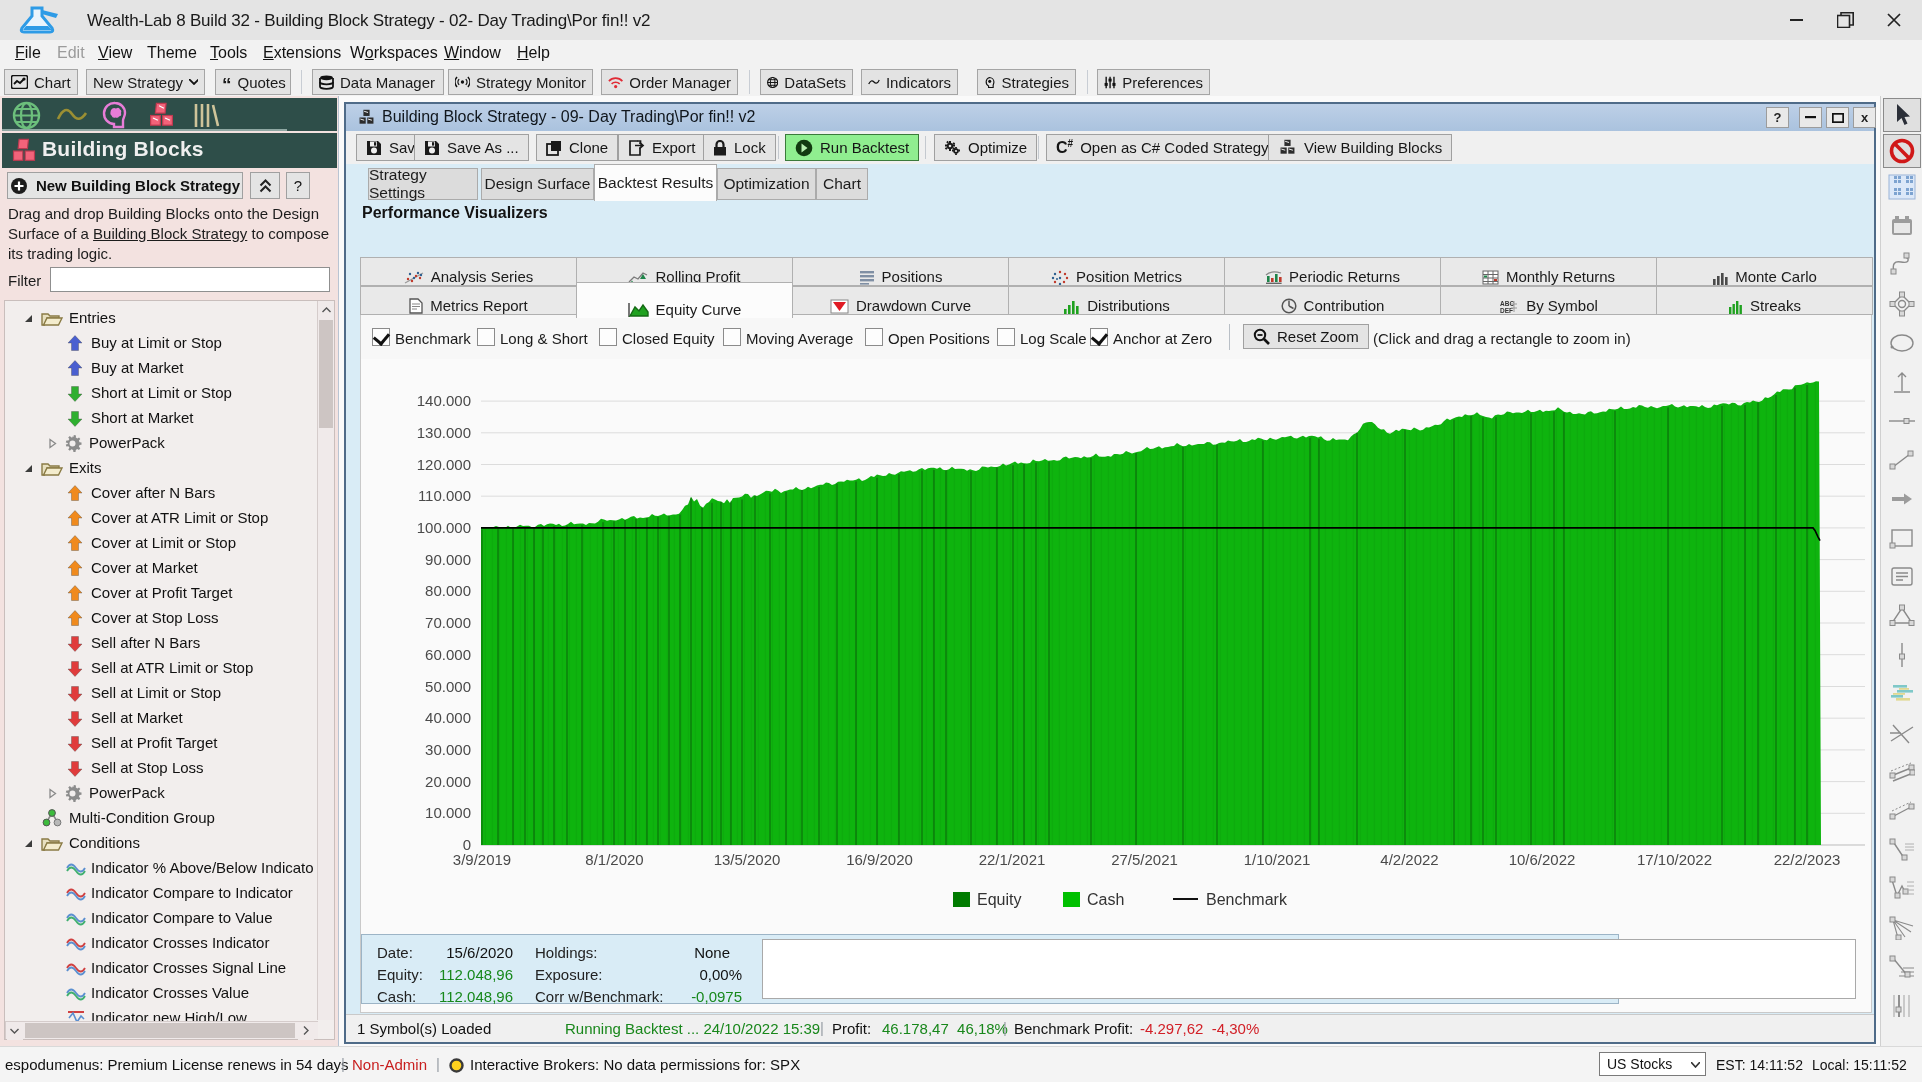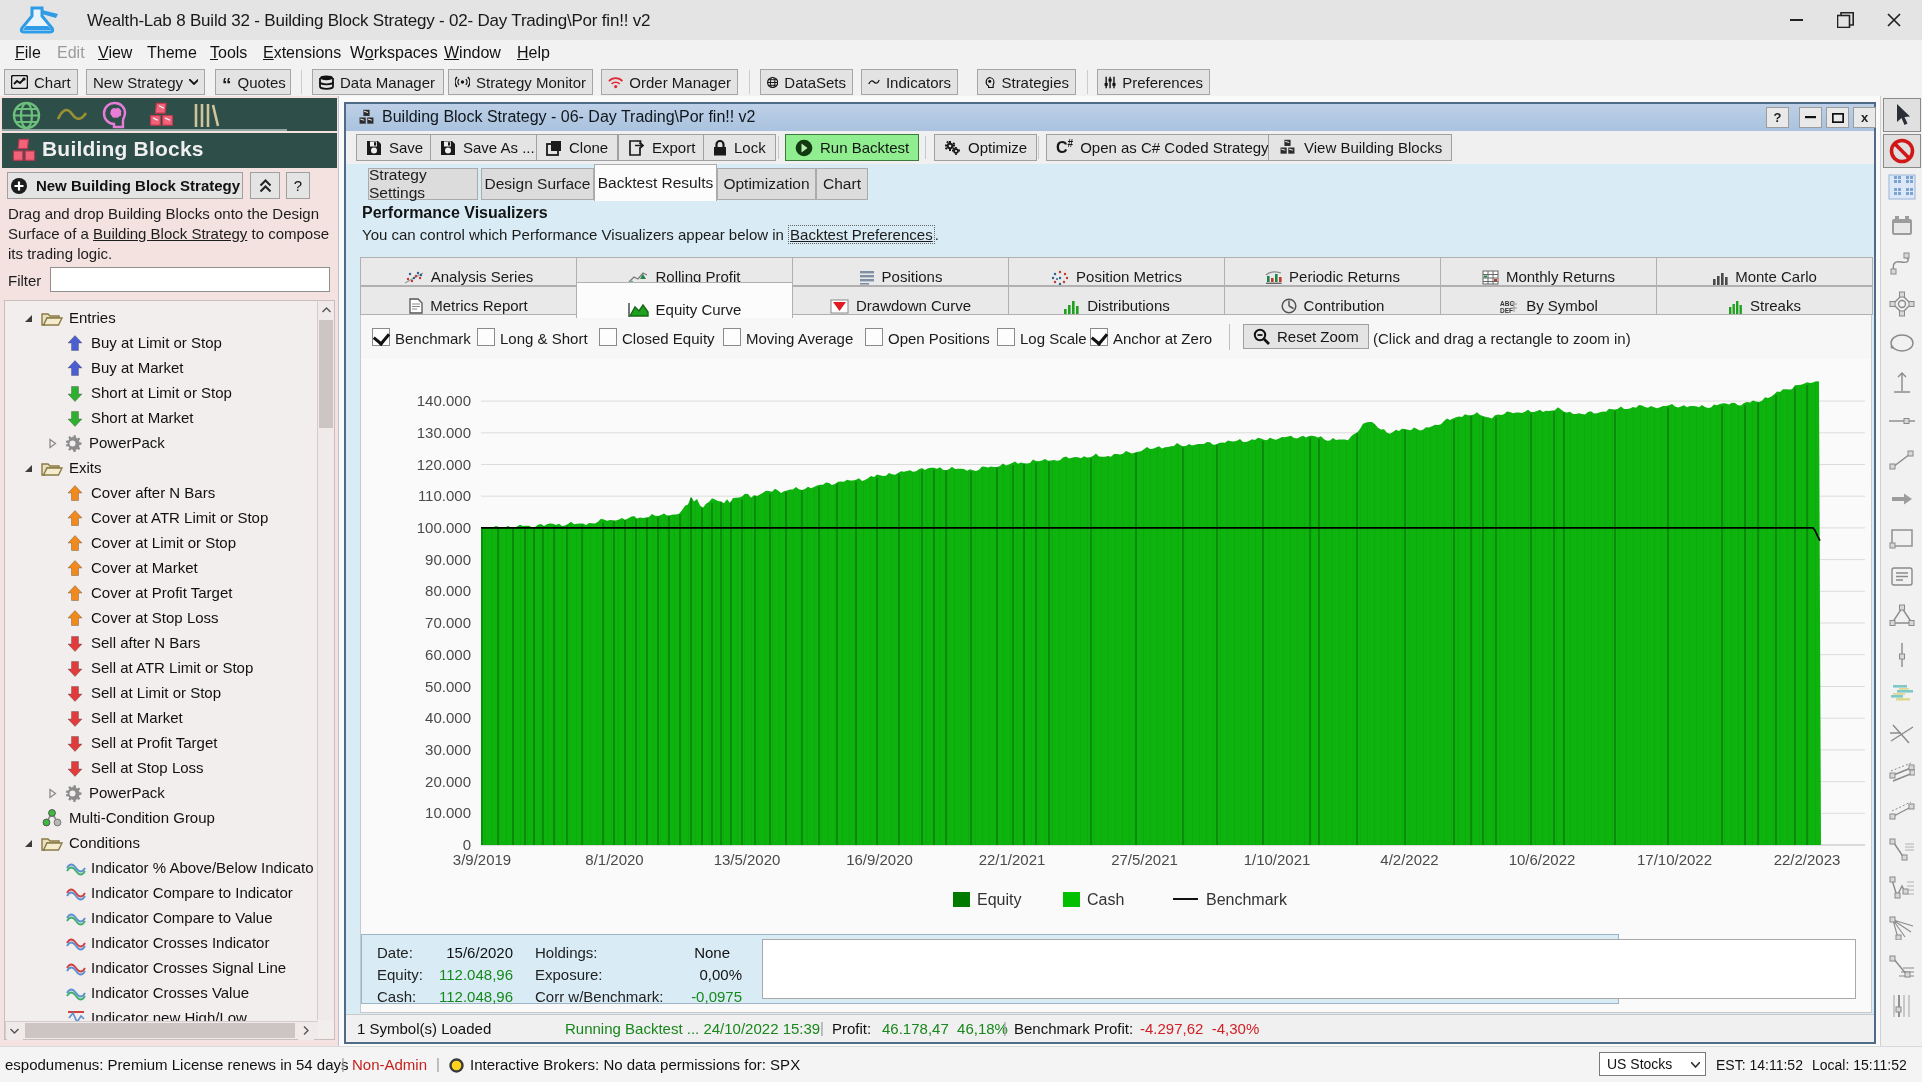--- a/index.html
+++ b/index.html
@@ -525,21 +525,21 @@
  <div class="win">
   <div class="win-title">
     <span style="position:absolute;left:11px;top:5px"><svg width="19" height="17" viewBox="0 0 24 22">
             <g fill="#2c2c2c">
               <rect x="8" y="1" width="8" height="8"></rect>
               <rect x="3" y="11" width="8" height="8"></rect>
               <rect x="13" y="11" width="8" height="8"></rect>
             </g>
             <path d="M9 3 l5 1.5 M4 13 l5 1.5 M14 13 l5 1.5" stroke="#fff" stroke-width="1.2" fill="none"></path>
           </svg></span>
-    <span class="t">Building Block Strategy - 06- Day Trading\Por fin!! v2</span>
+    <span class="t">Building Block Strategy - 09- Day Trading\Por fin!! v2</span>
     <div class="wbtn" style="left:1420px">
           <span style="font-size:13px;font-weight:bold">?</span>
         </div>
     <div class="wbtn" style="left:1453px">
           <svg width="11" height="3">
             <rect width="11" height="2.2" fill="#111"></rect>
           </svg>
         </div>
     <div class="wbtn" style="left:1480px">
           <svg width="12" height="10" viewBox="0 0 12 10">
@@ -553,21 +553,21 @@
   <div class="win-tools">
     <div class="wtb" style="left:10px">
           <svg width="16" height="16" viewBox="0 0 16 16">
             <path d="M1 1 H12 L15 4 V15 H1 Z" fill="#1a1a1a"></path>
             <rect x="4" y="1.5" width="7" height="5" fill="#f0f0f0"></rect>
             <rect x="8" y="2.2" width="2.2" height="3.4" fill="#1a1a1a"></rect>
             <circle cx="8" cy="10.5" r="3" fill="#f0f0f0"></circle>
           </svg>
           <span>Save</span>
         </div>
-    <div class="wtb" style="left:84px">
+    <div class="wtb" style="left:68px">
           <svg width="16" height="16" viewBox="0 0 16 16">
             <path d="M1 1 H12 L15 4 V15 H1 Z" fill="#1a1a1a"></path>
             <rect x="4" y="1.5" width="7" height="5" fill="#f0f0f0"></rect>
             <rect x="8" y="2.2" width="2.2" height="3.4" fill="#1a1a1a"></rect>
             <circle cx="8" cy="10.5" r="3" fill="#f0f0f0"></circle>
           </svg>
           <span>Save As ...</span>
         </div>
     <div class="wtb" style="left:190px">
           <svg width="16" height="16" viewBox="0 0 16 16">
@@ -631,21 +631,20 @@
         </div>
   </div>
   <div class="tabs">
     <div class="tab" style="left:22px;width:110px">Strategy Settings</div>
     <div class="tab" style="left:135px;width:113px">Design Surface</div>
     <div class="tab active" style="left:248px;width:123px">Backtest Results</div>
     <div class="tab" style="left:371px;width:99px">Optimization</div>
     <div class="tab" style="left:470px;width:52px">Chart</div>
   </div>
   <div style="position:absolute;left:16px;top:100px;font-size:16px;font-weight:bold;color:#131313">Performance Visualizers</div>
-  <div style="position:absolute;left:16px;top:122px;font-size:15px;color:#1b1b1b">You can control which Performance Visualizers appear below in <span style="text-decoration:underline;border:1px dotted #666;padding:0 1px">Backtest Preferences</span>.</div>
 <div class="vtab" style="left:14px;top:153px;width:217px">
         <svg width="20" height="15" viewBox="0 0 20 15">
           <path d="M1 13 L19 3" stroke="#999" stroke-width="1.2"></path>
           <g fill="#c0392b">
             <circle cx="4" cy="9" r="1.2"></circle>
             <circle cx="8" cy="11" r="1.2"></circle>
             <circle cx="12" cy="6" r="1.2"></circle>
             <circle cx="16" cy="8" r="1.2"></circle>
           </g>
           <g fill="#2e5f8f">

